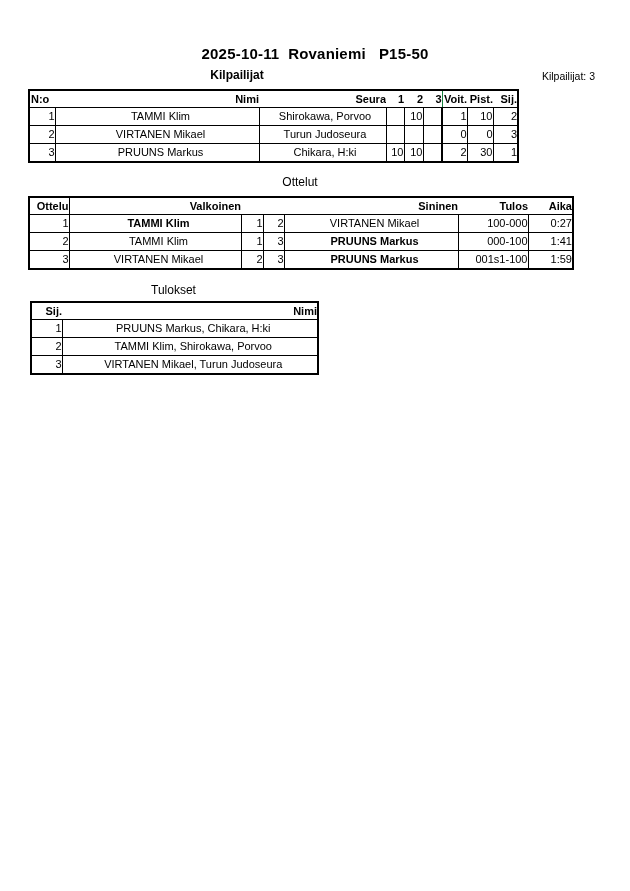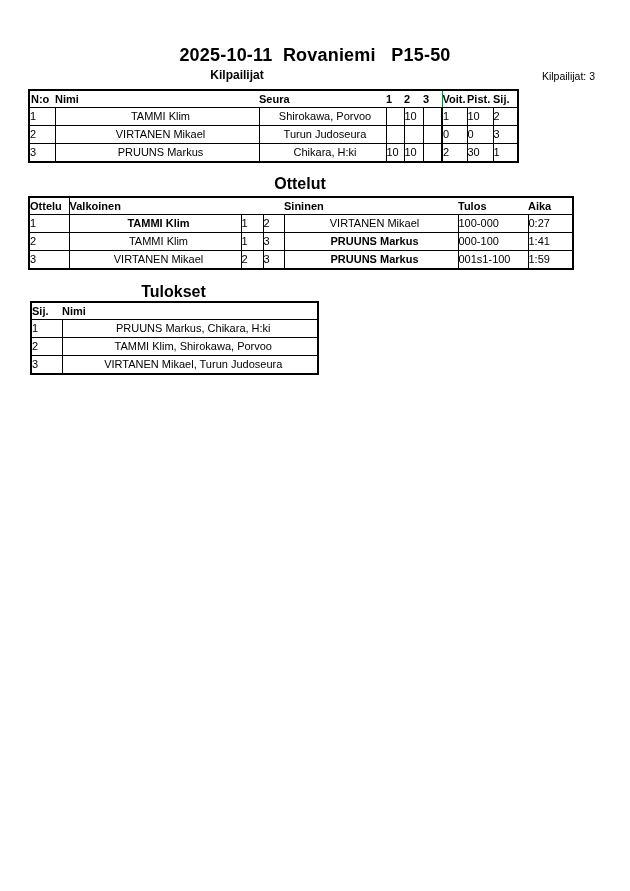--- a/index.html
+++ b/index.html
@@ -6,50 +6,50 @@
   body {
     width:630px; height:891px;
     background:#ffffff; color:#000000;
     font-family:"Liberation Sans", sans-serif;
     position:relative;
     overflow:hidden;
   }
 
   .page-title {
     position:absolute; top:45px; left:0; width:630px;
-    text-align:center; font-size:18px; font-weight:700;
+    text-align:center; font-size:15px; font-weight:700;
     white-space:pre; letter-spacing:0.2px;
   }
   .sub-title {
     position:absolute; top:68px; left:0; width:474px;
     text-align:center; font-size:12px; font-weight:700;
   }
   .count-label {
     position:absolute; top:70px; right:35px;
     font-size:10.5px; font-weight:400;
   }
 
   .section-title {
-    position:absolute; font-size:16px; font-weight:700; text-align:center;
+    position:absolute; font-size:12px; font-weight:400; text-align:center;
   }
   .ottelut-title  { left:28px; top:175px; width:544px; }
   .tulokset-title { left:30px; top:283px; width:287px; }
 
   table.sheet {
     position:absolute; border-collapse:collapse; table-layout:fixed;
     background:#ffffff;
   }
   table.sheet th, table.sheet td {
     font-size:11px; line-height:13px; white-space:nowrap; overflow:hidden;
     padding:0; vertical-align:middle; font-weight:400;
   }
   table.sheet thead th { font-weight:700; height:16px; }
   table.sheet tbody td { height:17px; }
 
-  .ac { text-align:left; }
+  .ac { text-align:right; }
   .al { text-align:center; padding-left:7px !important; }
   .al-tight { text-align:left; padding-left:1px !important; }
   .al-mid { text-align:center; padding-left:5px !important; }
 
   
   .t1 { left:28px; top:89px; width:489px; border:2px solid #000; }
   .t1 tbody td { border:1px solid #000; }
   .t1 thead th { border:none; border-bottom:1px solid #000; }
   .t1 thead th.voit-sep { border-left:1px solid #15803d; }
   .t1 tbody td.voit-sep { border-left:2px solid #000; }

